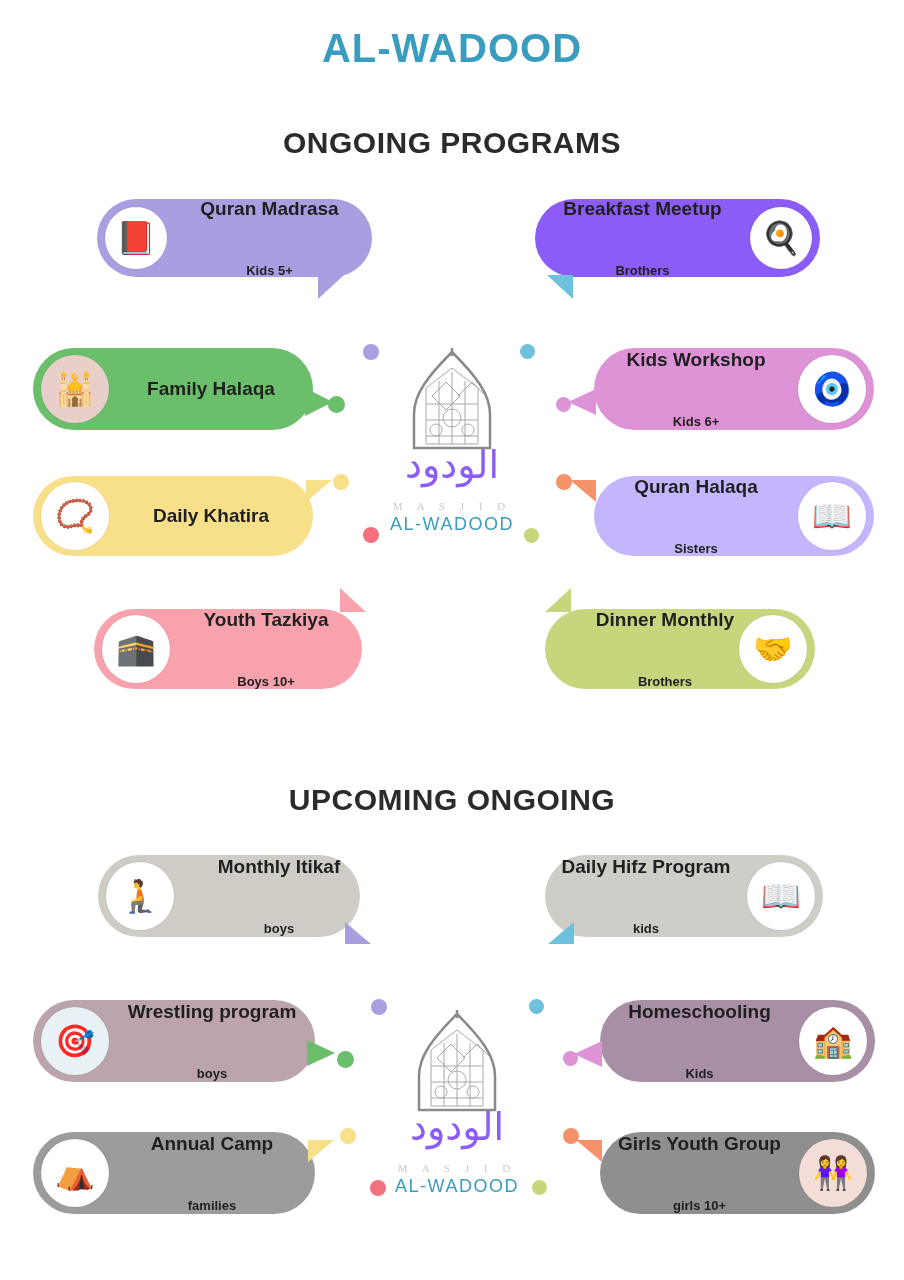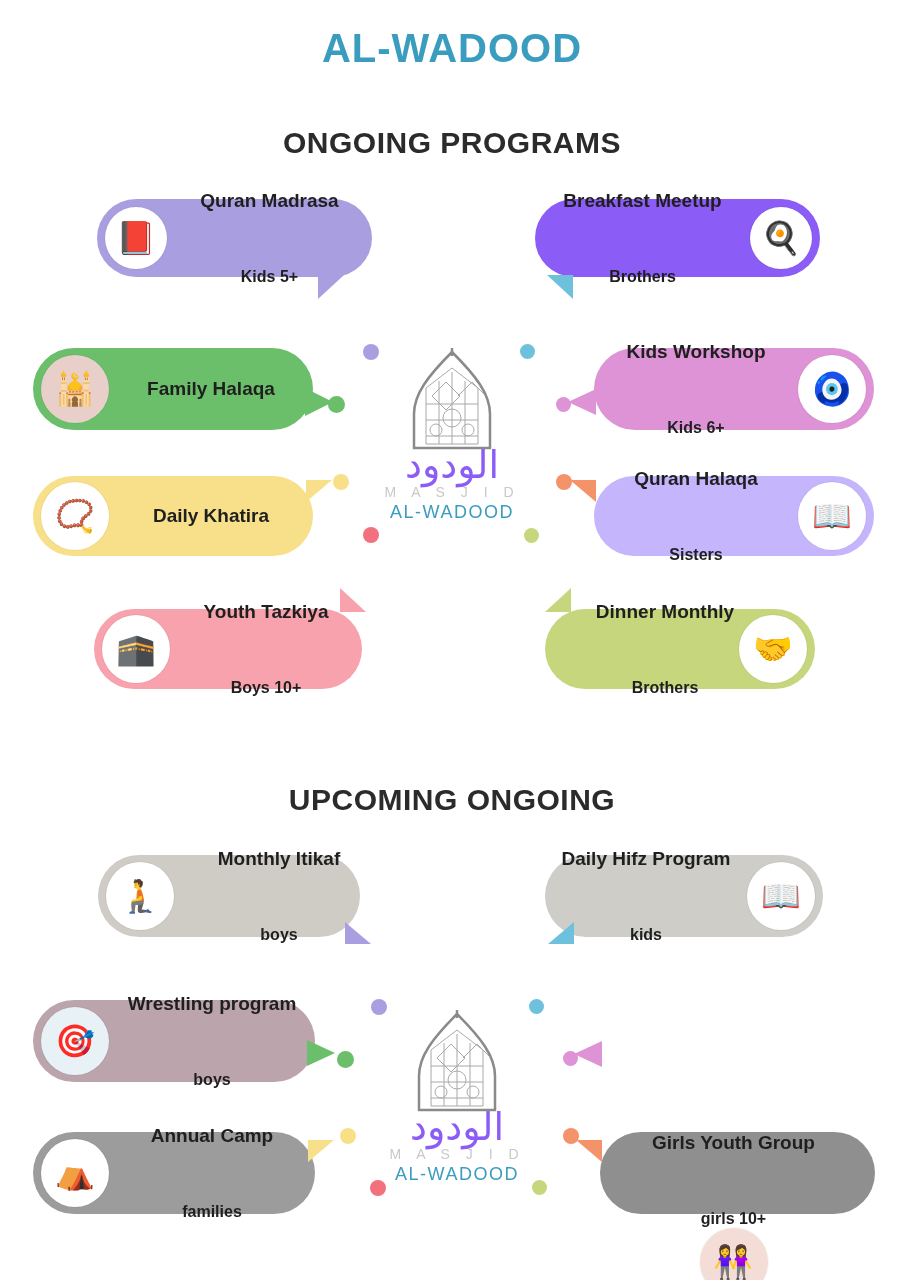--- a/index.html
+++ b/index.html
@@ -61,24 +61,25 @@
   }
   .logo-dome svg { display: block; }
   .logo-arabic {
     font-family: "DejaVu Sans", sans-serif;
     font-size: 38px;
     color: #8b5cf6;
     margin-top: -6px;
     line-height: 1;
   }
   .logo-masjid {
-    font-size: 14px;
+    font-size: 11px;
     letter-spacing: 6px;
     color: #c9c9c9;
-    margin-top: 0;
+    margin-top: 16px;
+    font-family: Liberation Serif, serif;
   }
   .logo-name {
     font-size: 18px;
     letter-spacing: 1.5px;
     color: #3a9cbf;
     margin-top: 2px;
   }
 
   
   .dot {
@@ -100,25 +101,25 @@
     justify-content: center;
   }
   .bubble .title {
     font-size: 19px;
     font-weight: bold;
     color: #1f1f1f;
     line-height: 1.15;
     white-space: nowrap;
   }
   .bubble .sub {
-    font-size: 16px;
+    font-size: 13px;
     font-weight: bold;
     color: #1f1f1f;
     line-height: 1.2;
-    margin-top: 20px;
+    margin-top: 8px;
   }
   .bubble.left-icon { padding-left: 8px; }
   .bubble.right-icon { padding-right: 8px; }
 
   .avatar {
     width: 62px;
     height: 62px;
     border-radius: 50%;
     background: #ffffff;
     display: flex;
@@ -304,32 +305,39 @@
 
   <div class="bubble left-icon" style="left:33px; top:1000px; width:282px; height:82px; background:#bba4ab;">
     <div class="avatar big" style="background:#e8f2f6;">🎯</div>
     <div class="txt ta-center" style="flex:1;">
       <div class="title">Wrestling program</div>
       <div class="sub">boys</div>
     </div>
   </div>
   <div class="tail" style="left:307px; top:1040px; border-left:28px solid #6bbf6b; border-top:13px solid transparent; border-bottom:13px solid transparent;"></div>
 
+  <div class="bubble right-icon" style="left:600px; top:1000px; width:275px; height:82px; background:#a88fa5;">
+    <div class="txt ta-center" style="flex:1;">
+      <div class="title">Homeschooling</div>
+      <div class="sub">Kids</div>
+    </div>
+    <div class="avatar big" style="background:#fff;">🏫</div>
+  </div>
   <div class="tail" style="left:574px; top:1041px; border-right:28px solid #dd93d6; border-top:13px solid transparent; border-bottom:13px solid transparent;"></div>
 
   <div class="bubble left-icon" style="left:33px; top:1132px; width:282px; height:82px; background:#9c9c9c;">
     <div class="avatar big" style="background:#fff;">⛺</div>
     <div class="txt ta-center" style="flex:1;">
       <div class="title">Annual Camp</div>
       <div class="sub">families</div>
     </div>
   </div>
   <div class="tail" style="left:308px; top:1140px; border-left:26px solid #f8e08a; border-bottom:22px solid transparent;"></div>
 
-  <div class="bubble right-icon" style="left:600px; top:1132px; width:275px; height:82px; background:#8f8f8f;flex-direction:column;">
+  <div class="bubble right-icon" style="left:600px; top:1132px; width:275px; height:82px; background:#8f8f8f;">
     <div class="txt ta-center" style="flex:1;">
       <div class="title">Girls Youth Group</div>
       <div class="sub">girls 10+</div>
     </div>
     <div class="avatar big" style="background:#f3ddd6;">👭</div>
   </div>
   <div class="tail" style="left:576px; top:1140px; border-right:26px solid #f4926a; border-bottom:22px solid transparent;"></div>
 
 </div>
 

